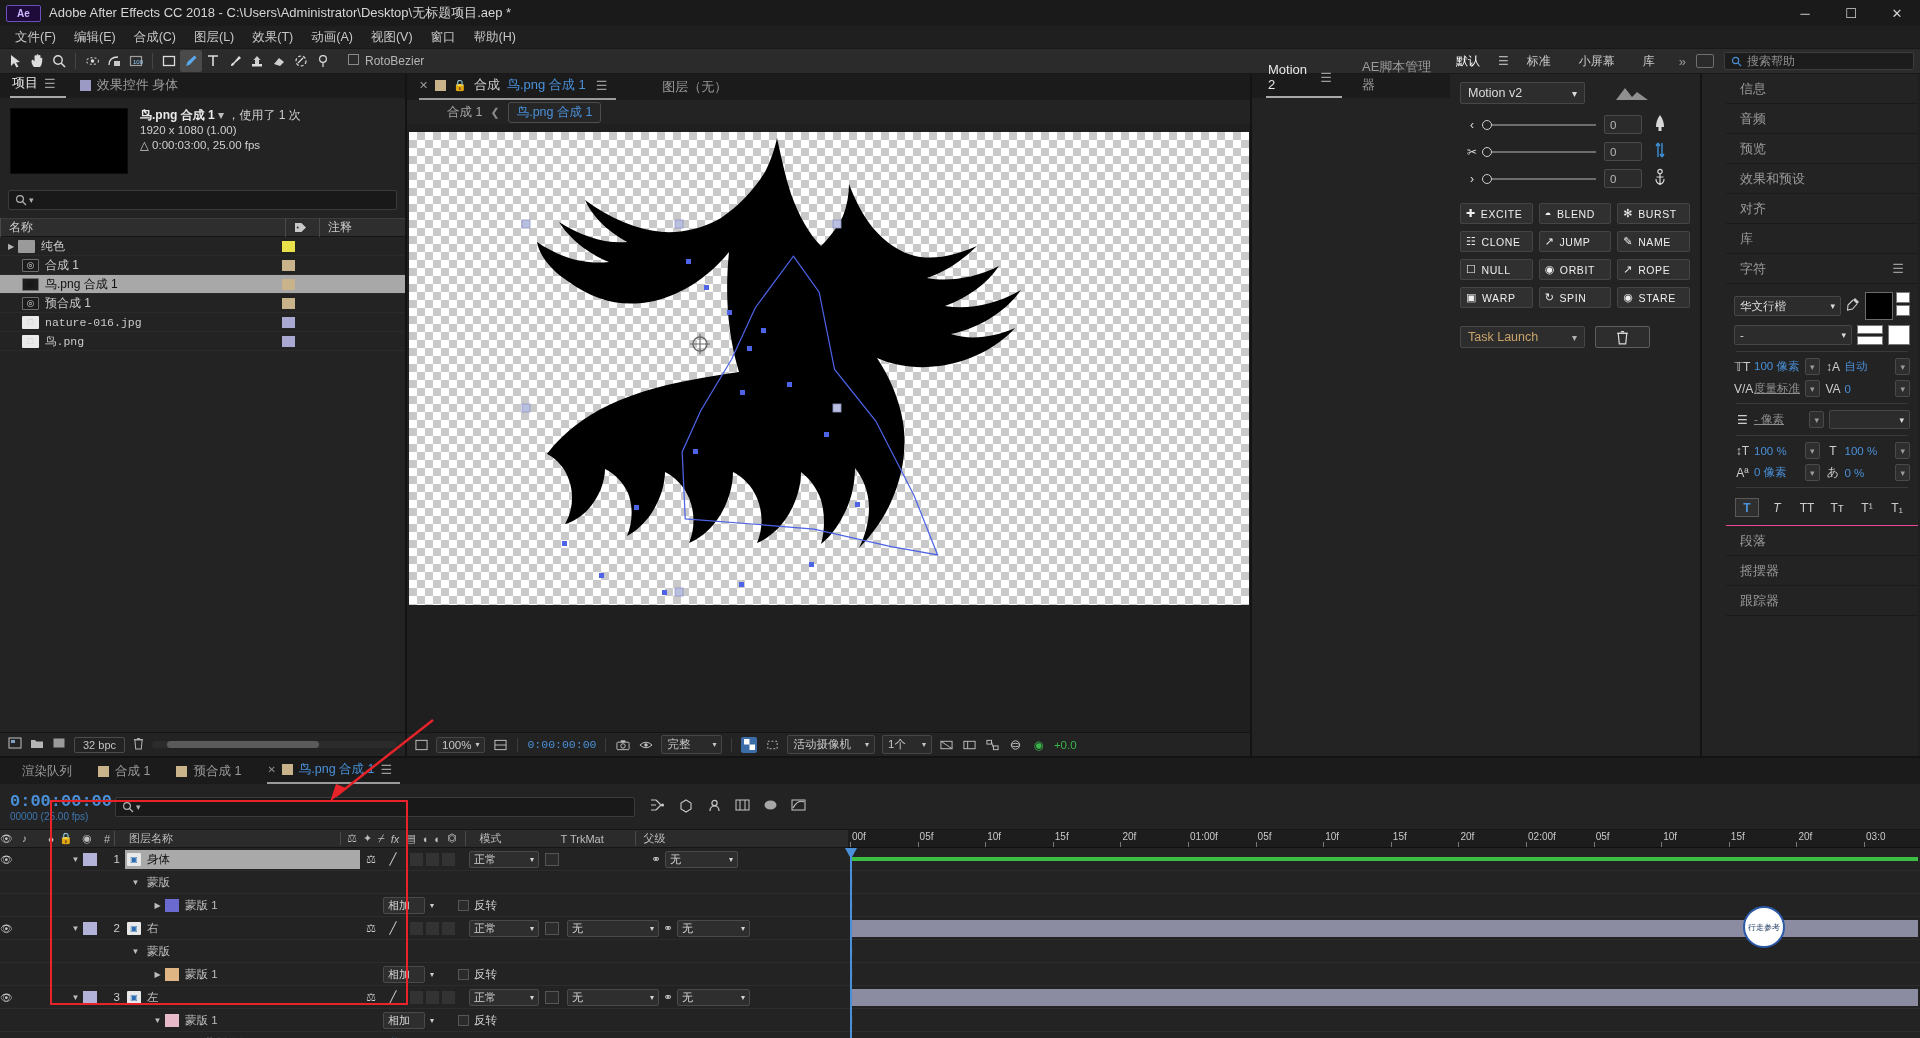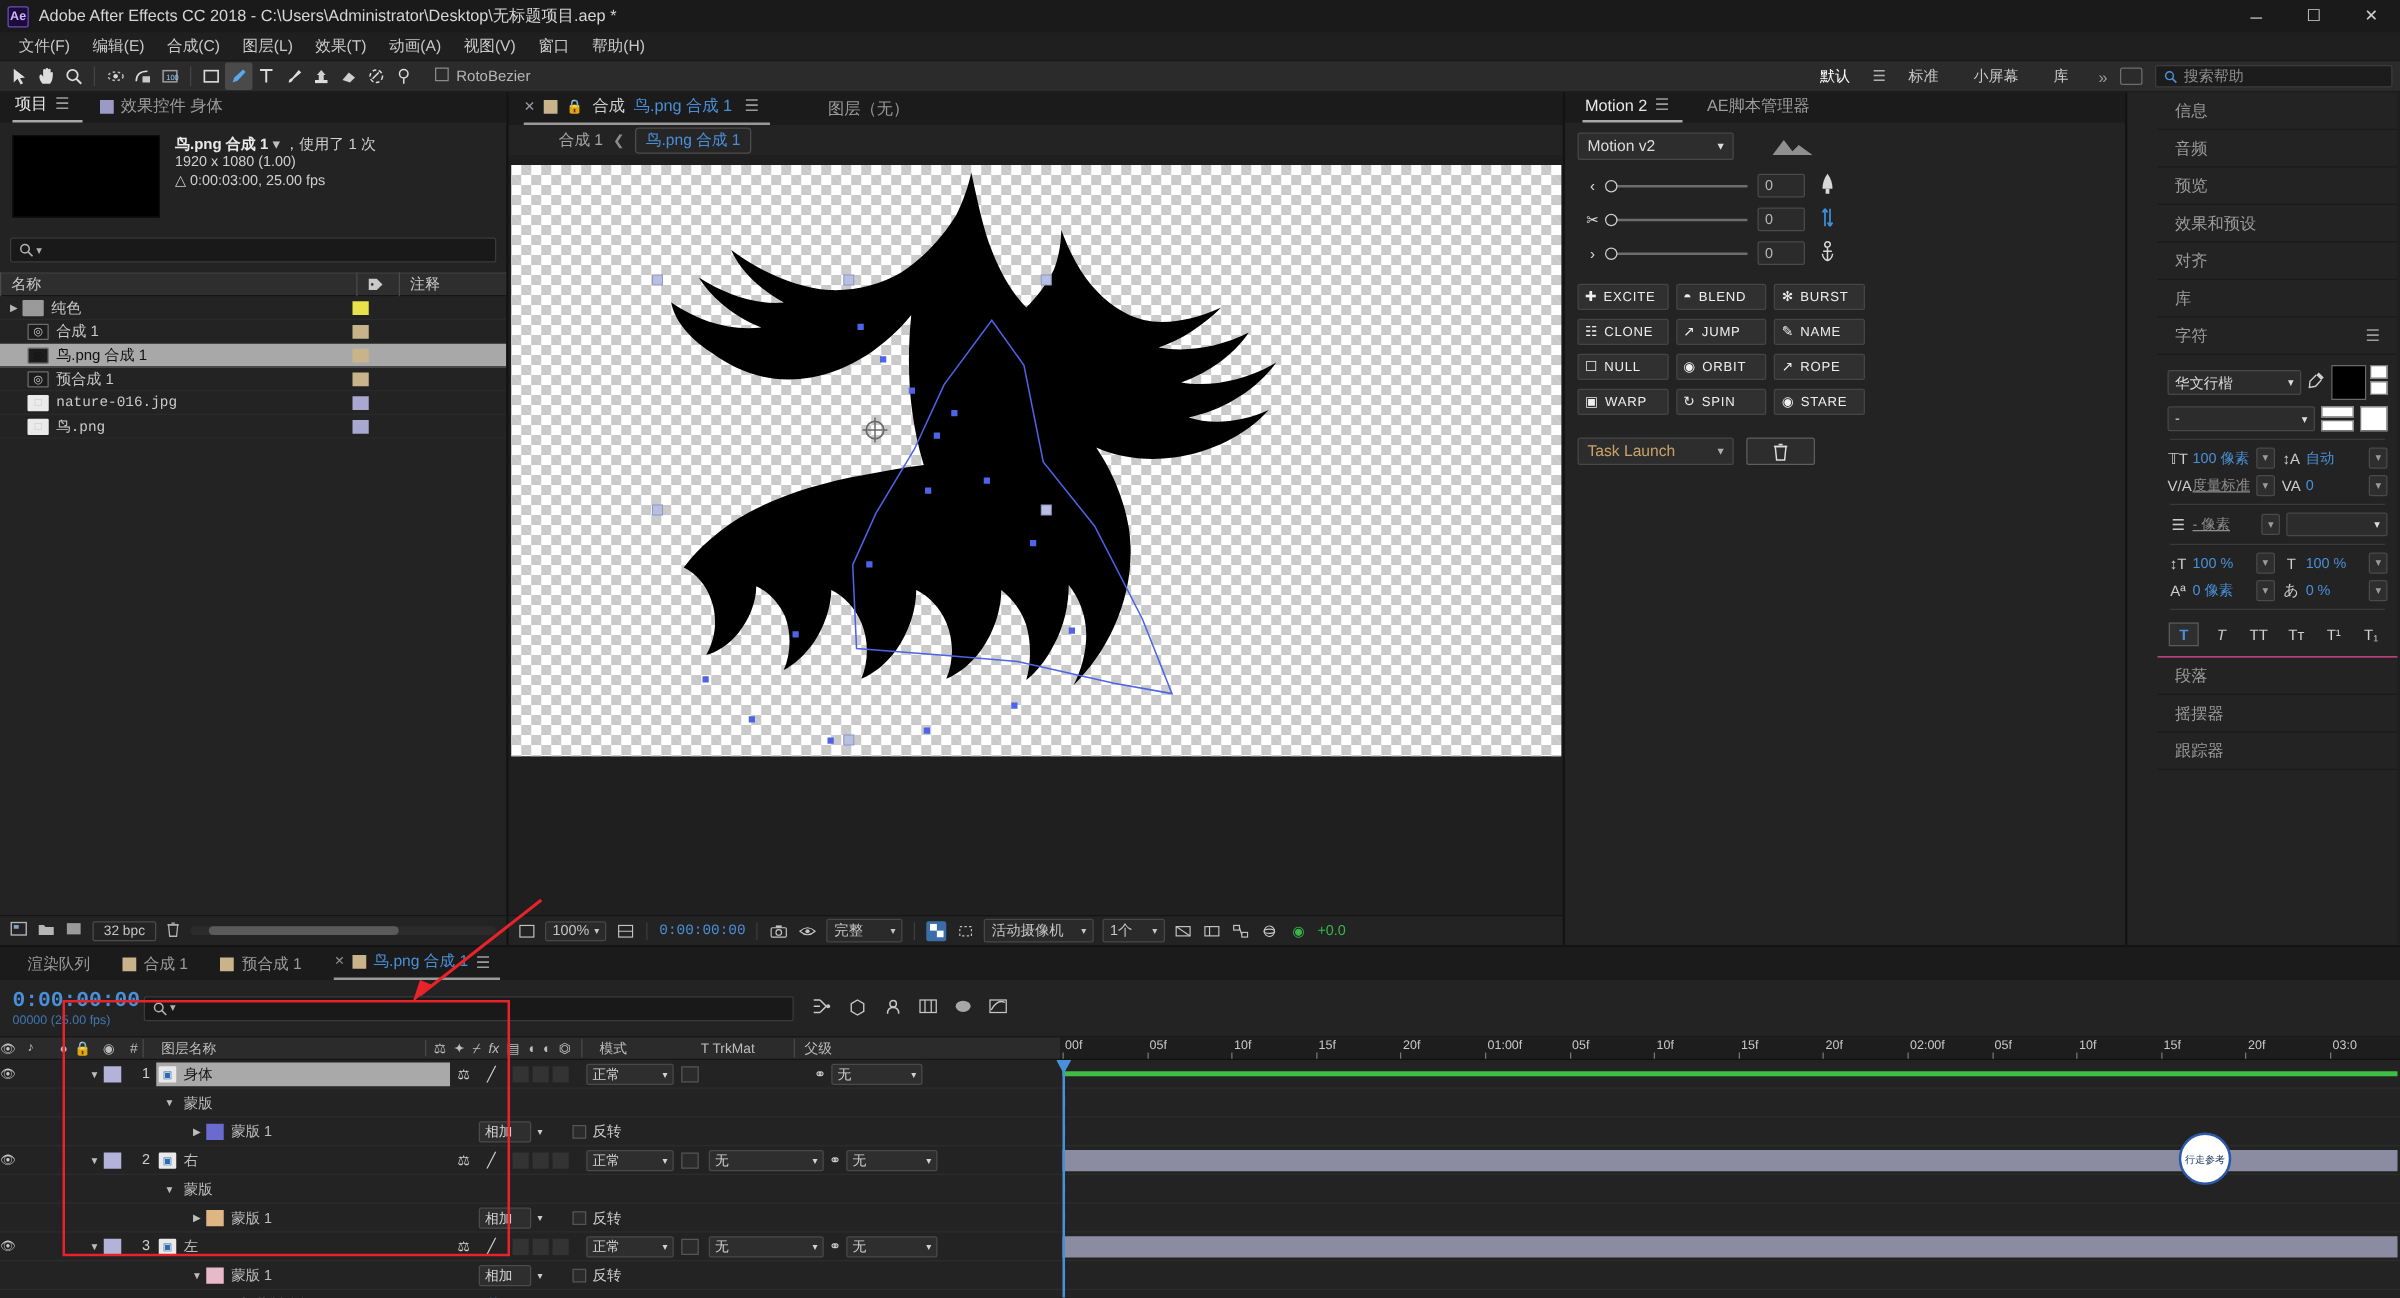--- a/index.html
+++ b/index.html
@@ -6,21 +6,21 @@
   html,body { background:#1f1f1f; }
   body {
     width:1920px; height:1038px; overflow:hidden;
     font-family:"Liberation Sans","DejaVu Sans",sans-serif;
     font-size:12px; color:#bdbdbd; position:relative;
     -webkit-font-smoothing:antialiased;
   }
 
   
   #titlebar { height:26px; background:#1a1a1a; display:flex; align-items:center; padding-left:6px; }
-  #ae-logo { width:17px;height:17px;background:#1f0b3a;border:1px solid #6b4fbb;color:#cbb7ff;
+  #ae-logo { width:35px;height:17px;background:#1f0b3a;border:1px solid #6b4fbb;color:#cbb7ff;
              font-size:10px;font-weight:bold;display:flex;align-items:center;justify-content:center;
              border-radius:2px;margin-right:8px; }
   #title-text { color:#d6d6d6; font-size:13px; }
   #win-buttons { margin-left:auto; display:flex; height:26px; }
   #win-buttons div { width:46px;height:26px;display:flex;align-items:center;justify-content:center;
                      color:#d0d0d0;font-size:13px; }
 
   
   #menubar { height:22px; background:#1f1f1f; display:flex; align-items:center; padding-left:6px; }
   #menubar .mi { padding:2px 9px; color:#c8c8c8; font-size:12.5px; }
@@ -107,21 +107,21 @@
   #comp-foot { height:24px; background:#232323; border-top:1px solid #141414; display:flex; align-items:center;
                gap:7px; padding:0 6px; font-size:11.5px; color:#c6c6c6; }
   #comp-foot .bx { border:1px solid #474747; border-radius:2px; padding:1px 5px; background:#2a2a2a; display:flex;
                    align-items:center; gap:4px; }
   #comp-foot .tc { color:#4a90d9; font-family:"Liberation Mono","DejaVu Sans Mono",monospace; }
   #comp-foot .ic { width:16px;height:16px;display:flex;align-items:center;justify-content:center;color:#c4c4c4; }
   #comp-foot .sep { width:1px; height:14px; background:#3d3d3d; margin:0 2px; }
   #comp-foot .plus { color:#39b54a; }
 
   
-  #motion { width:450px; background:#232323; border-right:2px solid #131313; display:flex; flex-direction:column; }
+  #motion { width:450px; background:#232323; border-right:2px solid #131313; display:flex; flex-direction:row; }
   #motion-body { padding:8px 10px; }
   #m-preset { height:22px; background:#2d2d2d; border:1px solid #474747; border-radius:2px;
               display:flex; align-items:center; justify-content:space-between; padding:0 7px;
               color:#dcdcdc; font-size:12.5px; width:125px; }
   #mountain { margin:10px 0 6px 110px; }
   .slider-row { display:flex; align-items:center; gap:8px; margin:6px 0 6px 6px; }
   .slider-row .gly { width:12px; color:#dcdcdc; font-size:12px; text-align:center; }
   .track { width:110px; height:2px; background:#6d6d6d; position:relative; }
   .track i { position:absolute; left:-4px; top:-4px; width:10px; height:10px; border:1.5px solid #cfcfcf;
              border-radius:50%; background:#232323; }

